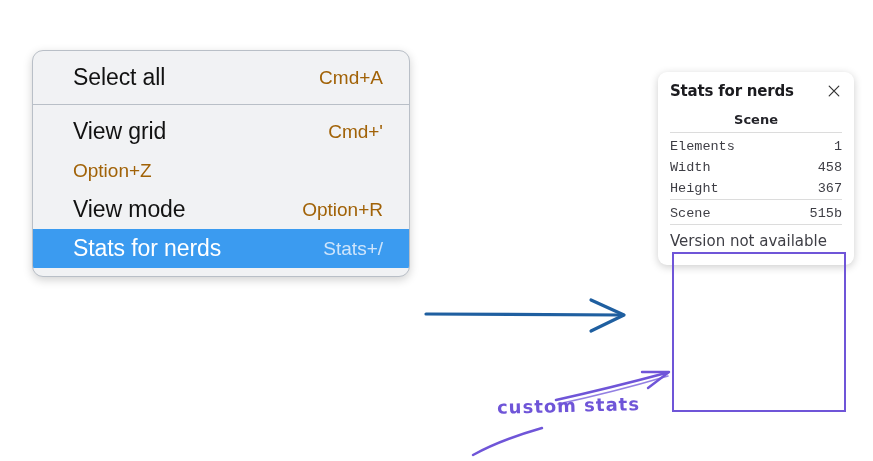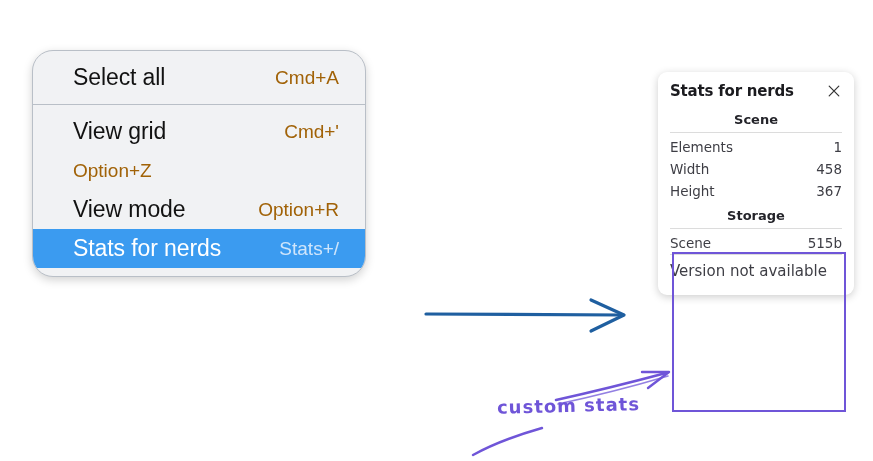--- a/index.html
+++ b/index.html
@@ -14,24 +14,24 @@
     overflow: hidden;
     font-family: "Liberation Sans", sans-serif;
     -webkit-font-smoothing: antialiased;
   }
 
   
   #context-menu {
     position: absolute;
     left: 32px;
     top: 50px;
-    width: 334px;
+    width: 378px;
     background: #f1f2f4;
     border: 1px solid #b9bfc7;
-    border-radius: 21px;
+    border-radius: 11px;
     box-shadow: 0 3px 10px rgba(0,0,0,0.18);
     padding: 7px 0 8px 0;
     box-sizing: border-box;
     overflow: hidden;
   }
   .menu-group { display: block; }
   .menu-divider {
     height: 1px;
     background: #b9bfc7;
     margin: 7px 0 7px 0;
@@ -107,20 +107,21 @@
     background: #dcdcdc;
     margin: 0 0 3px 0;
   }
   .stat-row {
     display: flex;
     justify-content: space-between;
     align-items: baseline;
     font-size: 13.5px;
     color: #3e3e45;
     padding: 3px 0;
+    font-family: Liberation Mono, monospace;
   }
   .stat-row .sv { color: #3e3e45; }
   .plain-row {
     font-size: 15px;
     color: #3e3e45;
     padding: 4px 0 1px 0;
   }
 
   
   #highlight-box {
@@ -207,21 +208,20 @@
   </div>
   <div class="stat-row">
     <span class="sl">Width</span>
     <span class="sv">458</span>
   </div>
   <div class="stat-row">
     <span class="sl">Height</span>
     <span class="sv">367</span>
   </div>
 
-  <div class="section-head">Storage</div>
   <div class="hr"></div>
   <div class="stat-row">
     <span class="sl">Scene</span>
     <span class="sv">515b</span>
   </div>
 
   <div class="hr"></div>
   <div class="plain-row">Version not available</div>
 
 </div>

